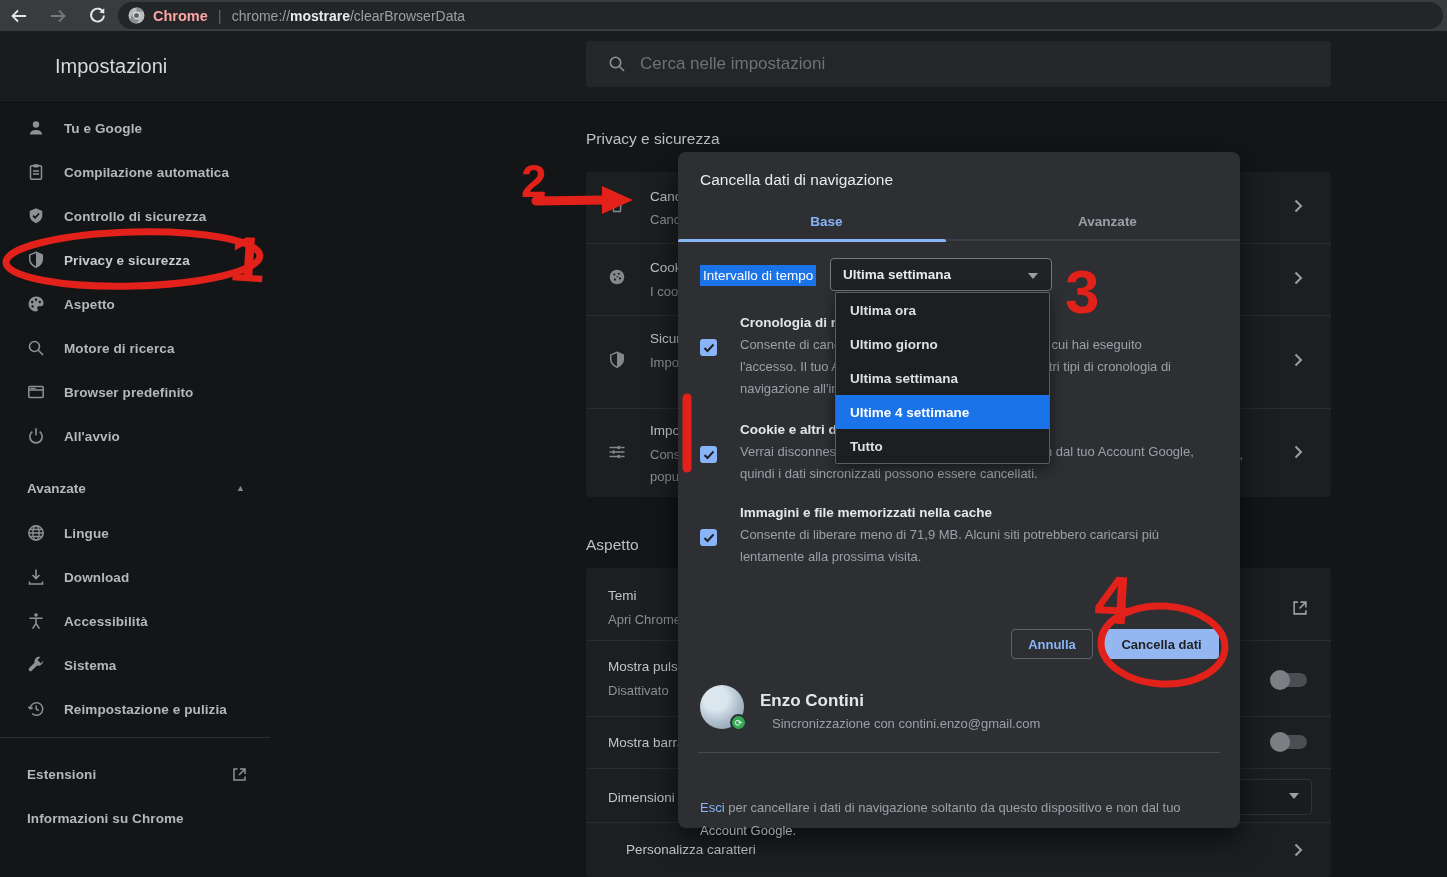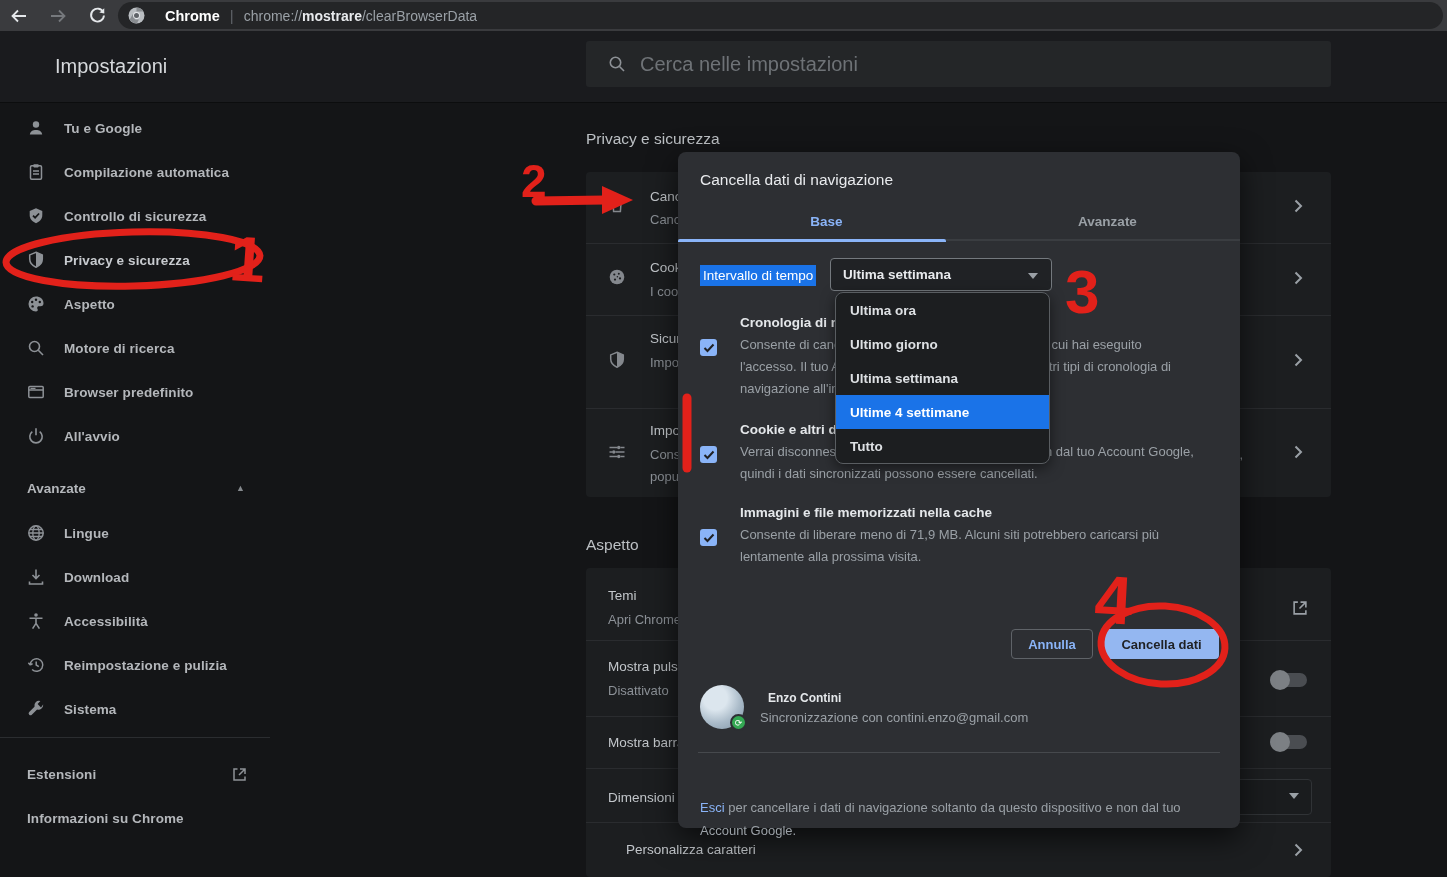--- a/index.html
+++ b/index.html
@@ -12,35 +12,35 @@
   .abs{ position:absolute; }
   svg{ display:block; }
 
   
   .topbar{ left:0; top:0; width:1447px; height:31px; background:#3a3b3e; display:flex; align-items:center; }
   .nav-ico{ width:38px; height:31px; display:flex; align-items:center; justify-content:center; cursor:pointer; }
   .addressbar{
     position:absolute; left:118px; top:2px; right:4px; height:27px;
     background:#242527; border-radius:14px; display:flex; align-items:center; padding-left:10px;
   }
-  .brand{ color:#ffffff; font-size:14.5px; font-weight:700; margin-left:20px; }
+  .brand{ color:#fca5a5; font-size:14.5px; font-weight:700; margin-left:8px; }
   .url-div{ color:#5f6368; margin:0 10px; font-size:15px; }
   .url{ font-size:14px; color:#9aa0a6; white-space:nowrap; }
   .url b{ color:#e8eaed; font-weight:700; }
 
   
   .header{ left:0; top:31px; width:1447px; height:72px; background:#1a1b1e; border-bottom:1px solid #0c0d0e; }
   .app-title{ position:absolute; left:55px; top:24px; font-size:20px; color:#d6d9dc; }
   .searchbox{
     position:absolute; left:586px; top:10px; width:745px; height:46px;
     background:#242628; border-radius:3px; display:flex; align-items:center;
   }
   .searchbox input{
     background:transparent; border:none; outline:none; color:#c7cacd;
-    font-size:20px; font-family:"Liberation Sans",sans-serif; width:600px;
+    font-size:17px; font-family:"Liberation Sans",sans-serif; width:600px;
   }
   .searchbox input::placeholder{ color:#6e7276; }
 
   
   .sidebar{ left:0; top:103px; width:270px; }
   .side-item{ height:44px; display:flex; align-items:center; padding-left:27px; cursor:pointer; }
   .side-item .ic{ width:18px; height:18px; margin-right:19px; color:#8d9196; }
   .side-item .lbl{ font-size:13.5px; font-weight:600; color:#b4b7bb; letter-spacing:.1px; }
   .side-caption{ height:44px; display:flex; align-items:center; padding-left:27px; margin-top:8px; cursor:pointer; }
   .side-caption .lbl{ font-size:13.5px; font-weight:600; color:#b4b7bb; }
@@ -88,30 +88,30 @@
   .cb-title{ font-size:13.5px; font-weight:700; color:#e4e7ea; margin-bottom:4px; }
   .cb-desc{ font-size:13px; color:#9aa0a6; line-height:22px; }
   .btn{ position:absolute; height:30px; border-radius:4px; font-size:13px; font-weight:700; display:flex; align-items:center; justify-content:center; cursor:pointer; }
   .btn-outline{ right:147px; top:477px; width:82px; border:1px solid #5f6368; color:#8ab4f8; background:transparent; }
   .btn-fill{ right:21px; top:477px; width:115px; background:#94b7f1; color:#1f2124; }
   .account{ position:absolute; left:22px; top:533px; display:flex; }
   .avatar{ position:relative; width:44px; height:44px; border-radius:50%;
     background:radial-gradient(circle at 35% 30%, #dce6ee 0 28%, #a9bac8 60%, #7f94a6 100%); }
   .avatar .badge{ position:absolute; right:-3px; bottom:-2px; width:17px; height:17px; border-radius:50%;
     background:#34a853; border:2px solid #2d2f33; color:#fff; font-size:9px; display:flex; align-items:center; justify-content:center; }
-  .acct-name{ font-size:12px; font-weight:700; color:#e4e7ea; margin:6px 0 5px 24px; }
-  .acct-sync{ font-size:13px; color:#9aa0a6; margin-left:16px; }
+  .acct-name{ font-size:17px; font-weight:700; color:#e4e7ea; margin:6px 0 5px 16px; }
+  .acct-sync{ font-size:13px; color:#9aa0a6; margin-left:28px; }
   .dlg-divider{ position:absolute; left:20px; top:600px; width:522px; height:1px; background:#46494d; }
   .signout{ position:absolute; left:22px; top:644px; width:512px; font-size:13px; line-height:23px; color:#9aa0a6; }
   .link{ color:#8ab4f8; cursor:pointer; }
 
   
   .menu{
     left:835px; top:292px; width:215px; z-index:20; background:#1c1e20;
-    border:1px solid #595d61; border-radius:8px; box-shadow:0 4px 14px rgba(0,0,0,.5);
+    border:1px solid #595d61; border-radius:2px; box-shadow:0 4px 14px rgba(0,0,0,.5);
   }
   .menu-item{ height:34px; display:flex; align-items:center; padding-left:14px; font-size:13.5px; font-weight:600; color:#dde0e3; cursor:pointer; }
   .menu-item.hl{ background:#1a73e8; color:#ffffff; }
 
   
   .anno{ left:0; top:0; width:1447px; height:877px; z-index:50; pointer-events:none; }
   .anno text{ font-family:"Liberation Sans",sans-serif; font-weight:700; fill:#e2211a; }
 </style>
 </head>
 <body>
@@ -244,30 +244,30 @@
     </div>
     <div class="side-item">
       <svg class="ic" viewBox="0 0 18 18">
           <circle cx="9" cy="3" r="1.8" fill="currentColor"></circle>
           <path d="M2.5 6.2h13M9 6.2v5.2M9 11.4 5.6 16.6M9 11.4l3.4 5.2" stroke="currentColor" stroke-width="1.6" fill="none"></path>
         </svg>
       <span class="lbl">Accessibilità</span>
     </div>
     <div class="side-item">
       <svg class="ic" viewBox="0 0 18 18">
+          <path d="M16.2 5.1a4.6 4.6 0 0 1-6.1 4.3l-5.3 5.3a1.8 1.8 0 0 1-2.6-2.6l5.3-5.3a4.6 4.6 0 0 1 5.9-5.7L10.6 4l3.4 3.4 2.1-2.8z" fill="currentColor"></path>
+        </svg>
+      <span class="lbl">Sistema</span>
+    </div>
+    <div class="side-item">
+      <svg class="ic" viewBox="0 0 18 18">
           <path d="M3.2 9a6.3 6.3 0 1 1 1.9 4.5M3.2 9 1.4 6.8M3.2 9l2.4-1.4" stroke="currentColor" stroke-width="1.5" fill="none"></path>
           <path d="M9.2 5.5V9l2.6 1.6" stroke="currentColor" stroke-width="1.5" fill="none"></path>
         </svg>
       <span class="lbl">Reimpostazione e pulizia</span>
-    </div>
-    <div class="side-item">
-      <svg class="ic" viewBox="0 0 18 18">
-          <path d="M16.2 5.1a4.6 4.6 0 0 1-6.1 4.3l-5.3 5.3a1.8 1.8 0 0 1-2.6-2.6l5.3-5.3a4.6 4.6 0 0 1 5.9-5.7L10.6 4l3.4 3.4 2.1-2.8z" fill="currentColor"></path>
-        </svg>
-      <span class="lbl">Sistema</span>
     </div>
 
     <div class="side-divider"></div>
 
     <div class="side-item" style="margin-top:14px;">
       <span class="lbl">Estensioni</span>
       <svg class="ext-ic" width="15" height="15" viewBox="0 0 15 15">
           <path d="M5.5 2H2v11h11V9.5" stroke="currentColor" stroke-width="1.5" fill="none"></path>
           <path d="M8 2h5v5M13 2 7 8" stroke="currentColor" stroke-width="1.5" fill="none"></path>
         </svg>

